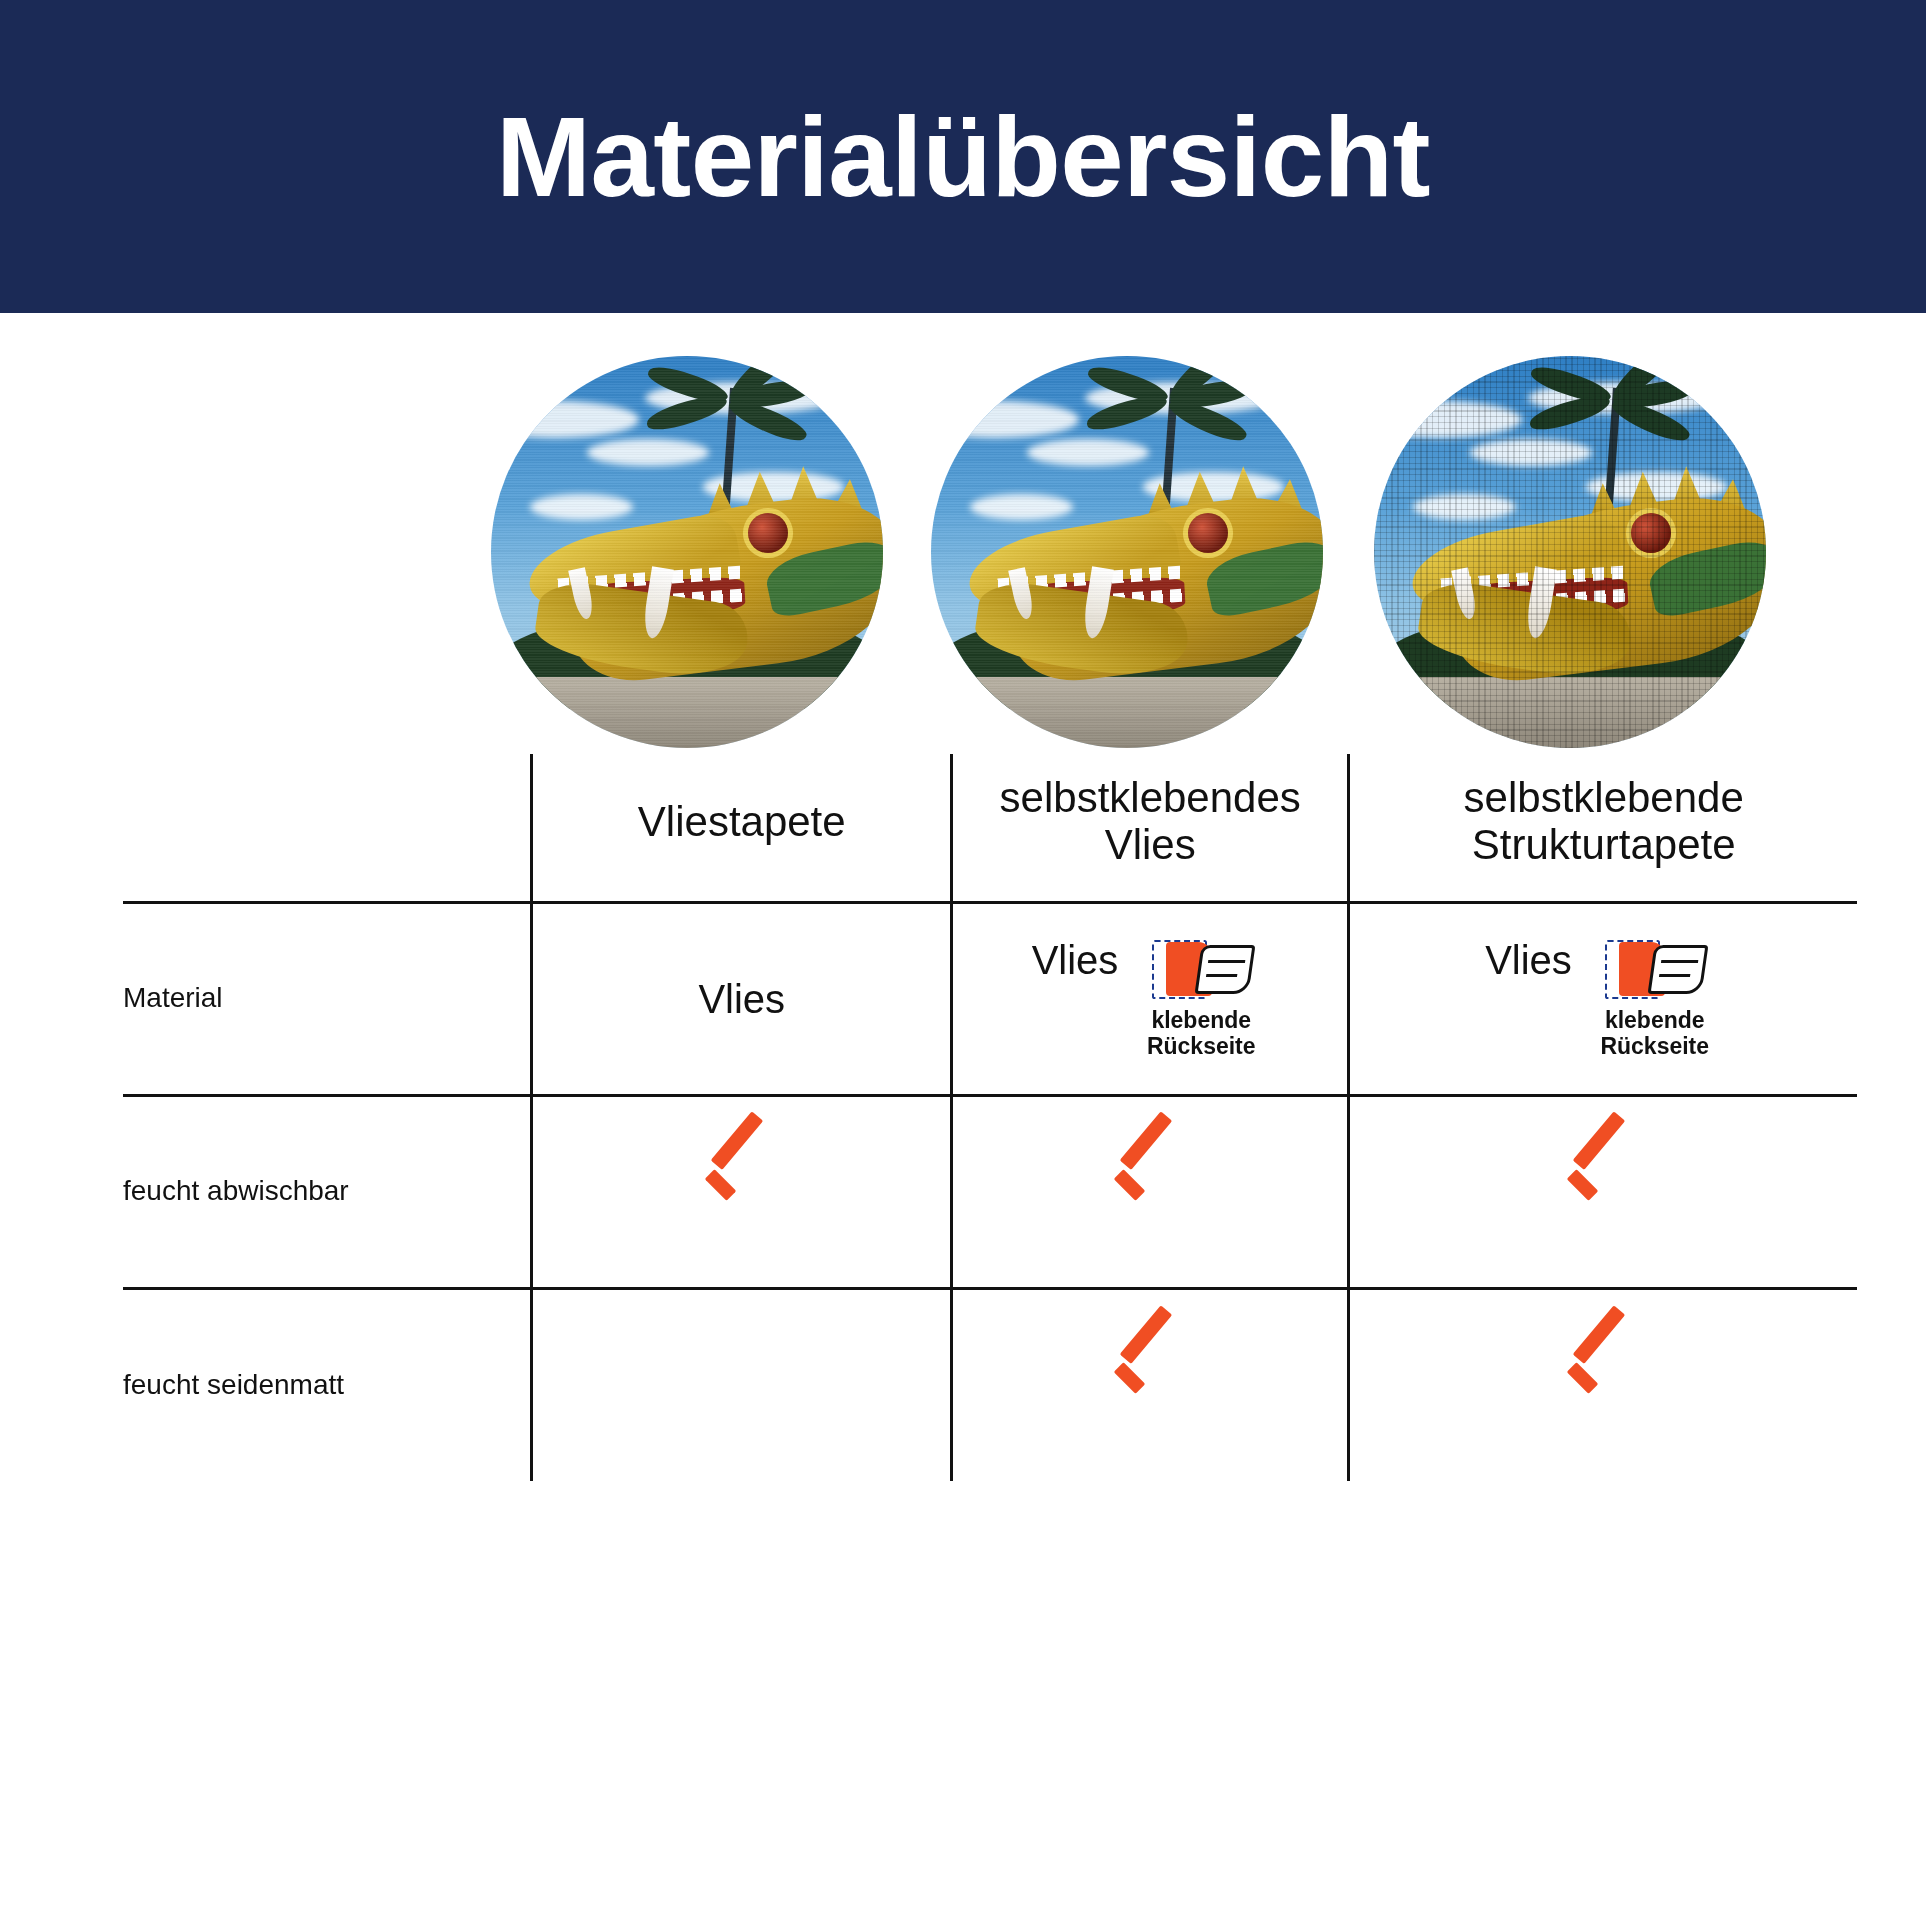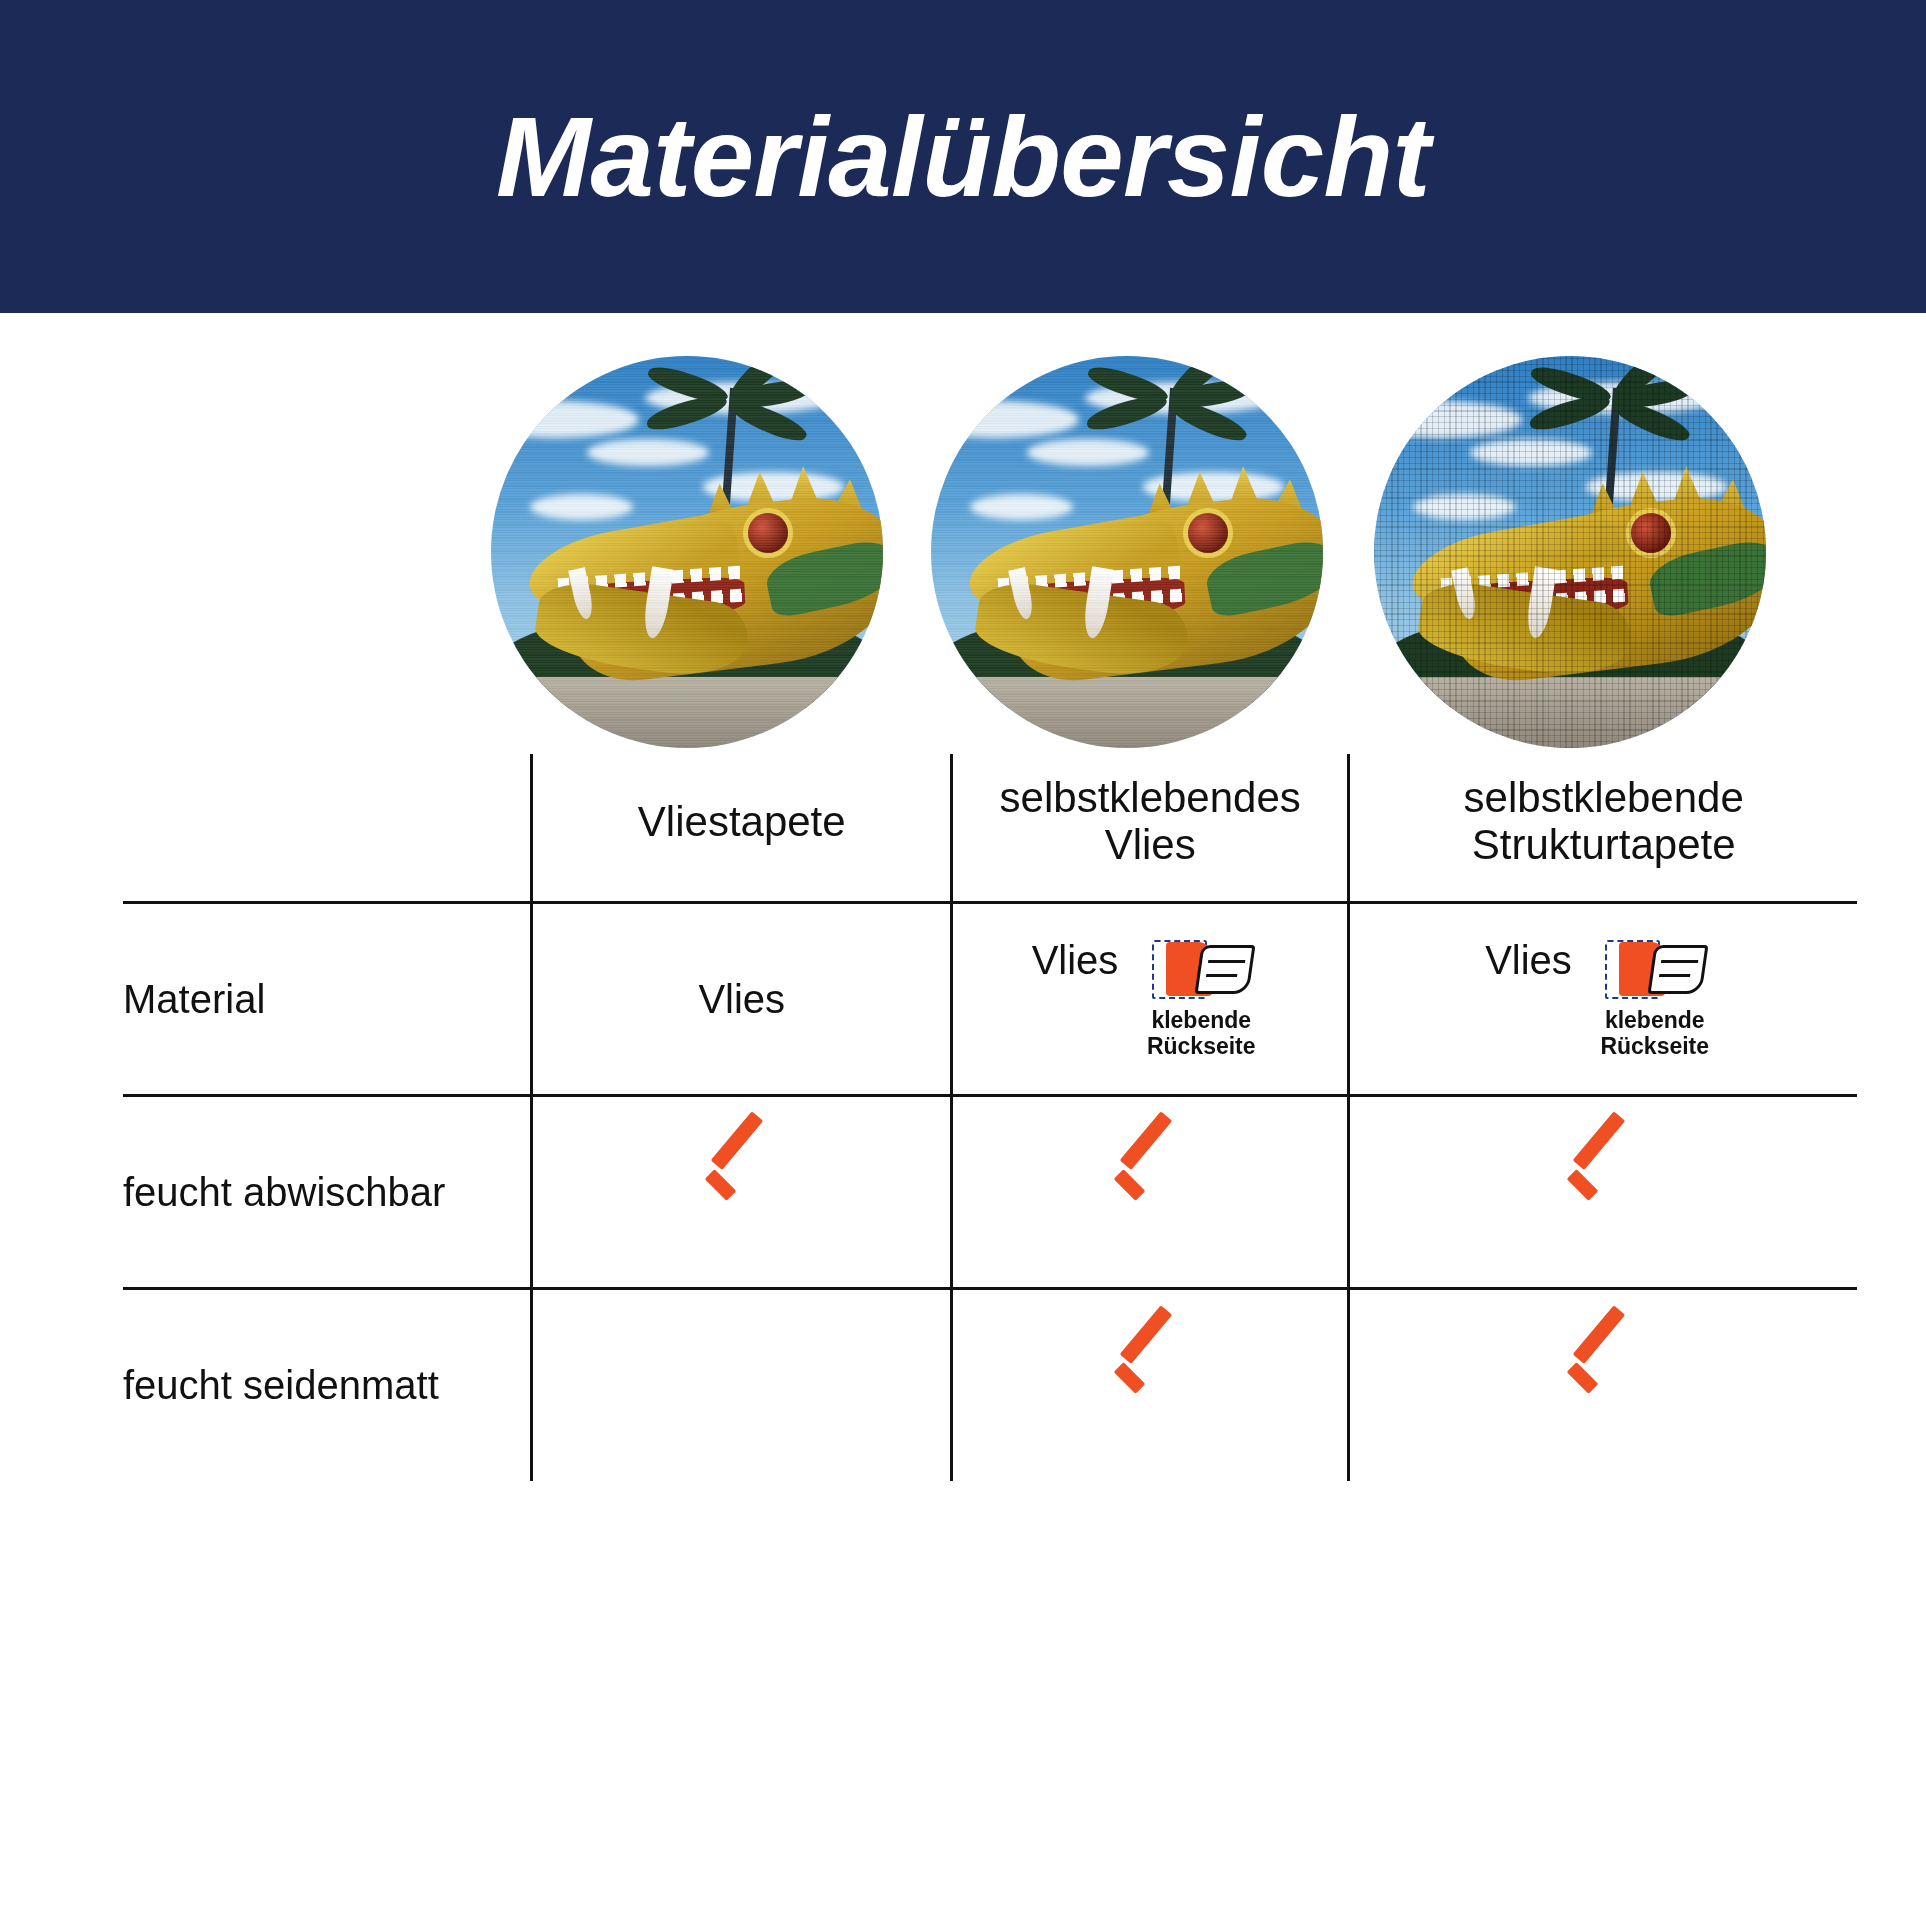--- a/index.html
+++ b/index.html
@@ -28,21 +28,20 @@
     align-items: center;
     justify-content: center;
   }
   .header-title {
     color: #ffffff;
     font-size: 114px;
     font-weight: bold;
     letter-spacing: -0.6px;
     line-height: 1;
     white-space: nowrap;
-    font-style: italic;
   }
 
   
   .swatch-row {
     position: absolute;
     left: 0;
     top: 350px;
     width: 1926px;
     height: 411px;
   }
@@ -229,21 +228,21 @@
   .row-ober td { height: 193px; }
   .row-trock td { height: 193px; }
   .row-feucht td { height: 193px; }
 
   .cell-inner {
     display: flex;
     justify-content: center;
     gap: 15.4px;
     line-height: 1.15;
   }
-  .label-text { font-size: 40px; line-height: 1.15; text-align: left; }
+  .label-text { font-size: 28px; line-height: 1.15; text-align: left; }
 
   
   .adhesive {
     display: inline-flex;
     flex-direction: column;
     align-items: center;
     width: 135px;
   }
   .adhesive .glyph {
     position: relative;

